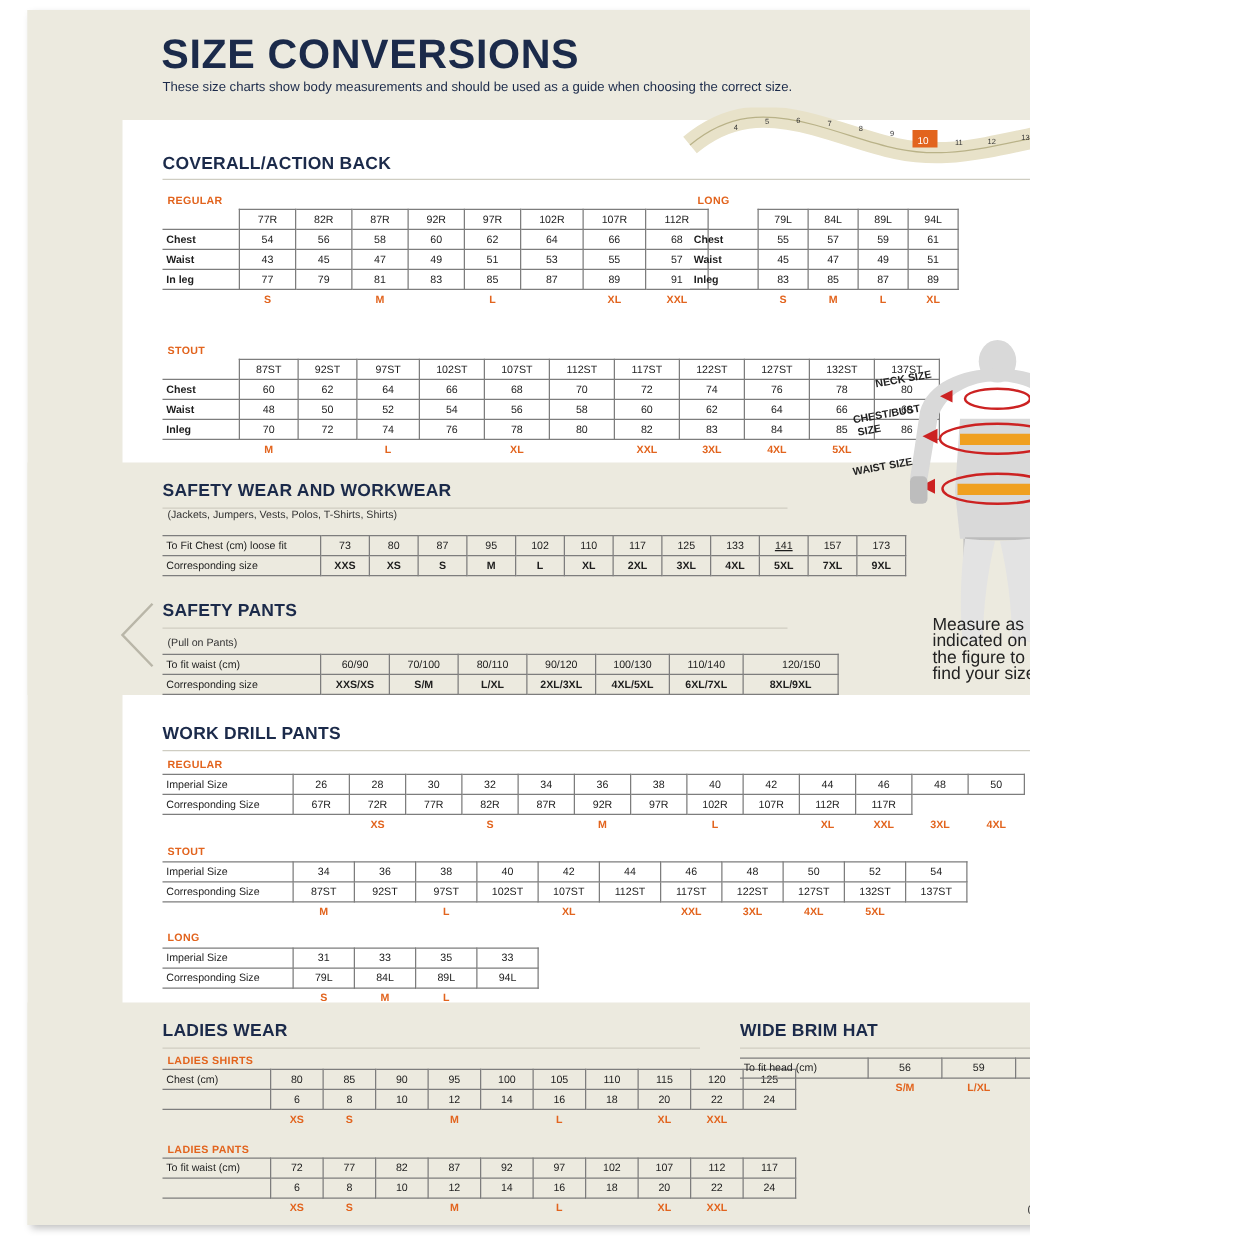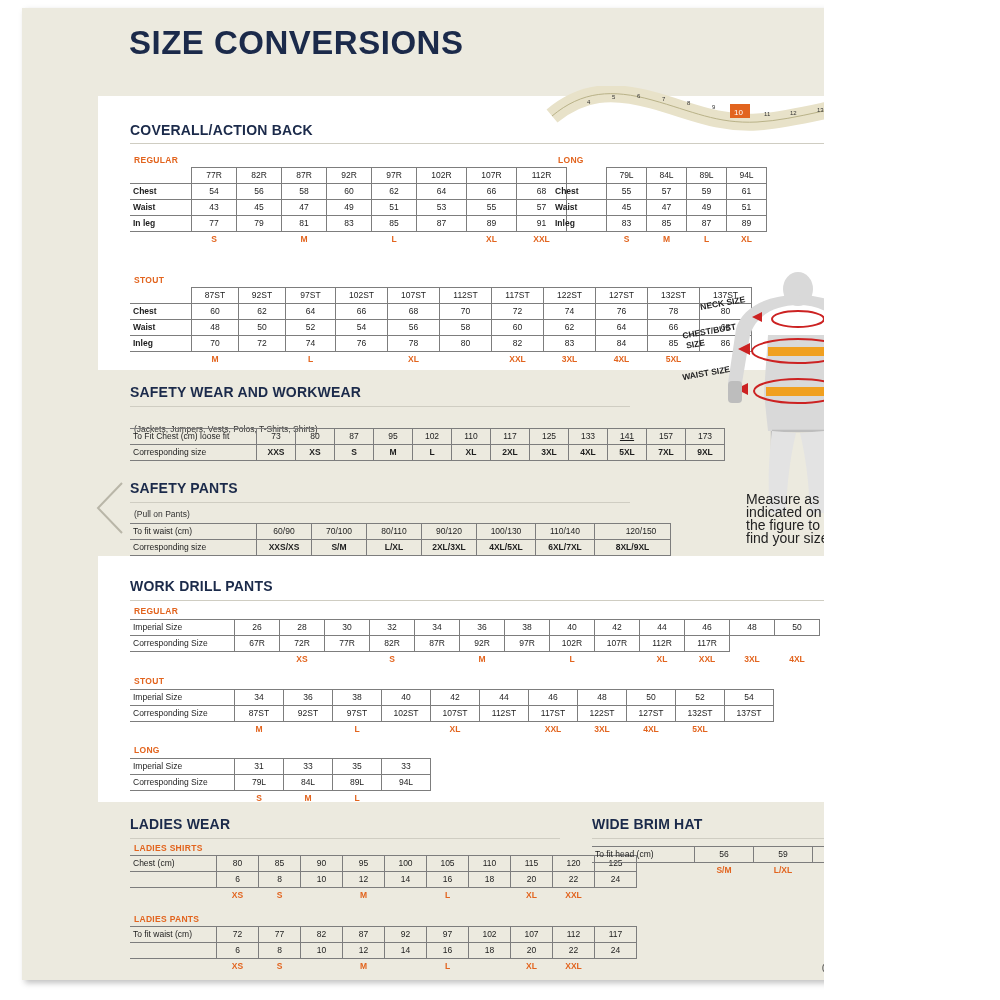--- a/index.html
+++ b/index.html
@@ -38,20 +38,21 @@
 
 <div id="page">
   <div class="sheet">
 
     <div class="leftband"></div>
     <div class="band" style="top:0;height:88px;"></div>
     <div class="band" style="top:362px;height:186px;"></div>
     <div class="band" style="top:794px;height:178px;"></div>
 
     <h1 class="title">SIZE CONVERSIONS</h1>
+    <div class="subtitle">These size charts show body measurements and should be used as a guide when choosing the correct size.</div>
 
     <svg class="figure" style="left:520px;top:78px;" width="400" height="70">
       <path d="M10,30 C40,5 70,3 110,14 C150,25 175,38 215,36 C255,34 300,18 345,14 C365,12 380,16 388,26" stroke="#e8e2c9" stroke-width="17" fill="none"></path>
       <path d="M10,30 C40,5 70,3 110,14 C150,25 175,38 215,36 C255,34 300,18 345,14 C365,12 380,16 388,26" stroke="#b9b288" stroke-width="1" fill="none"></path>
       <g font-size="6" fill="#333" font-family="Liberation Sans, sans-serif">
         <text x="45" y="18">4</text>
           <text x="70" y="13">5</text>
           <text x="95" y="12">6</text>
         <text x="120" y="15">7</text>
           <text x="145" y="19">8</text>
@@ -244,21 +245,21 @@
         <td>XXL</td>
         <td>3XL</td>
         <td>4XL</td>
         <td>5XL</td>
       </tr>
     </tbody>
       </table>
 
     <div class="sect" style="left:108px;top:376px;text-align:right;">SAFETY WEAR AND WORKWEAR</div>
     <div class="rule" style="left:108px;top:398px;width:500px;"></div>
-    <div class="note" style="left:112px;top:416px;">(Jackets, Jumpers, Vests, Polos, T-Shirts, Shirts)</div>
+    <div class="note" style="left:112px;top:398px;">(Jackets, Jumpers, Vests, Polos, T-Shirts, Shirts)</div>
 
     <table class="grid" style="left:108px;top:420px;">
       <tbody>
           <tr>
         <td class="rhplain" style="width:120px;text-align:left;">To Fit Chest (cm) loose fit</td>
         <td style="width:32px;">73</td>
             <td style="width:32px;">80</td>
         <td style="width:32px;">87</td>
             <td style="width:32px;">95</td>
         <td style="width:32px;">102</td>

